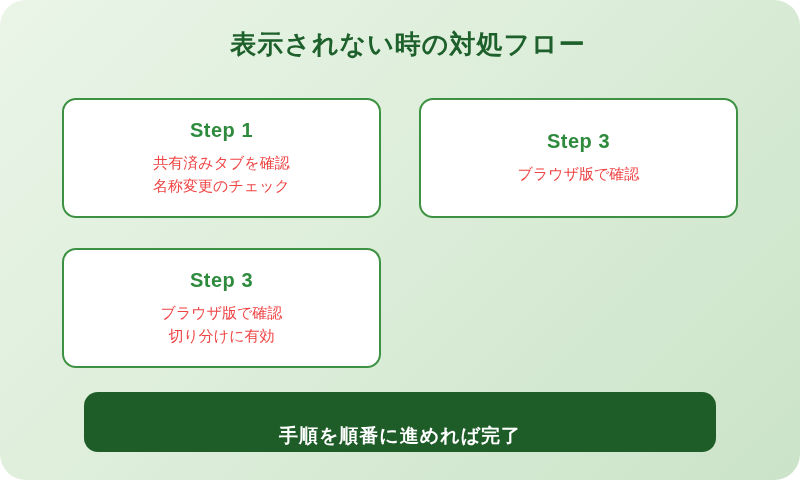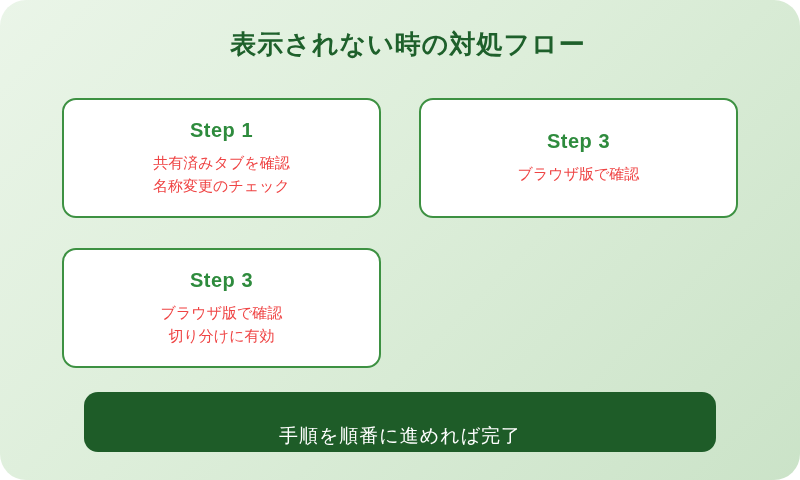--- a/index.html
+++ b/index.html
@@ -76,21 +76,21 @@
     height: 60px;
     background: #1e5c28;
     border-radius: 14px;
     display: flex;
     align-items: center;
     justify-content: center;
   }
   .footer-banner .footer-text {
     color: #ffffff;
     font-size: 19px;
-    font-weight: normal;
+    font-weight: bold;
     letter-spacing: 1px;
     margin-top: 28px;
   }
 </style>
 </head>
 <body>
 
 <div class="canvas">
 
   <h1 class="title">表示されない時の対処フロー</h1>

